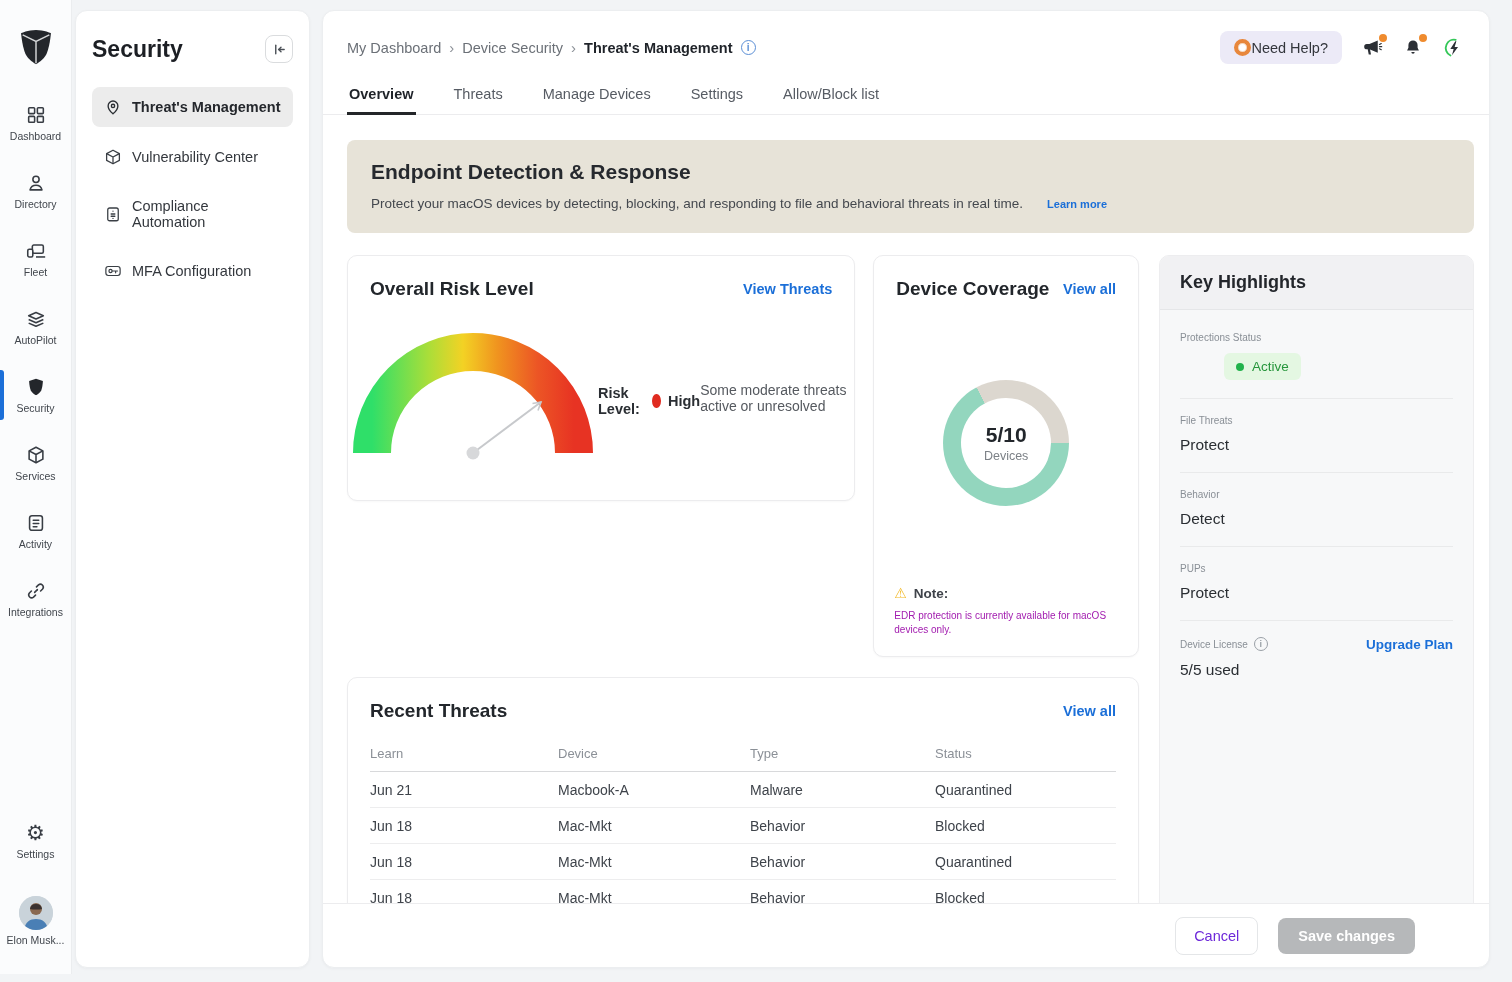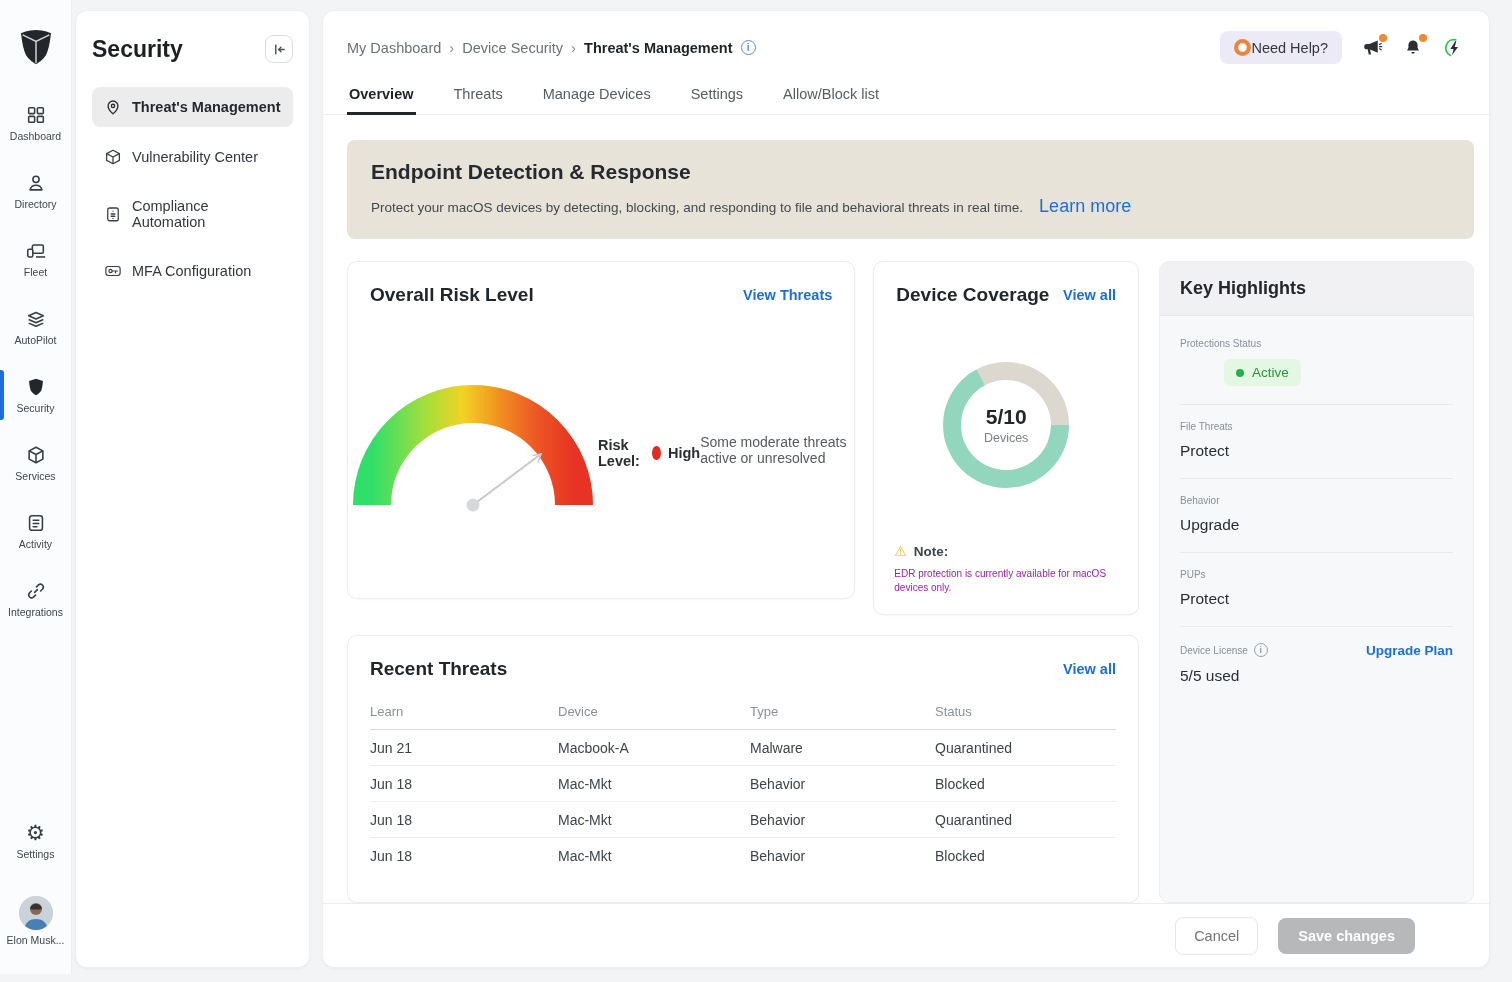--- a/index.html
+++ b/index.html
@@ -83,39 +83,39 @@
   .tab.active::after { content:""; position:absolute; left:0; right:0; bottom:-1px; height:3px; background:#232629; }
   
   .content { flex:1; padding:25px 15px 0 24px; overflow:hidden; }
   .banner {
     background:#e7e3d8; border-radius:8px; padding:20px 24px 22px; margin-bottom:22px;
   }
   .banner-title { font-size:21px; font-weight:700; color:#26292e; margin-bottom:12px; }
   .banner-desc-row { display:flex; align-items:baseline; gap:16px; }
   .banner-desc { font-size:13.5px; color:#44484e; }
   .link { color:#1b6fd8; font-weight:600; cursor:pointer; }
-  .banner-link { font-size:18px; font-weight:400; }
+  .banner-link { font-size:11px; font-weight:700;margin-left:8px; }
   .content-row { display:flex; gap:20px; align-items:stretch; }
   .col-main { flex:1; min-width:0; display:flex; flex-direction:column; }
   .cards-row { display:flex; gap:18px; }
   .card {
     background:#fff; border:1px solid #ececee; border-radius:10px;
     box-shadow:0 1px 2px rgba(20,30,40,.03);
   }
   .card-head { display:flex; align-items:center; justify-content:space-between; padding:22px 22px 0; }
   .card-title { font-size:19px; font-weight:600; color:#22262b; }
   .card-link { font-size:14.5px; }
   
-  .risk-card { flex:1.92; height:338px; display:flex; flex-direction:column; }
+  .risk-card { flex:1.92; height:246px; display:flex; flex-direction:column; }
   .gauge-zone { flex:1; display:flex; flex-direction:row; align-items:center; justify-content:center; padding-bottom:14px; }
   .risk-line { font-size:14.5px; font-weight:700; color:#2a2e33; display:flex; align-items:center; gap:7px; margin-top:16px; }
   .risk-dot { width:14px; height:14px; border-radius:50%; background:#e02b20; display:inline-block; }
   .risk-sub { font-size:14px; color:#55595f; margin-top:10px; }
   
-  .coverage-card { flex:1; height:354px; display:flex; flex-direction:column; }
+  .coverage-card { flex:1; height:402px; display:flex; flex-direction:column; }
   .donut-zone { flex:1; display:flex; align-items:center; justify-content:center; }
   .donut { position:relative; width:126px; height:126px; border-radius:50%;
     background:conic-gradient(from 90deg, #93d6be 0 242deg, #dcd7cf 242deg 360deg); }
   .donut::after { content:""; position:absolute; inset:18px; background:#fff; border-radius:50%; }
   .donut-center { position:absolute; inset:0; z-index:1; display:flex; flex-direction:column; align-items:center; justify-content:center; }
   .donut-value { font-size:21px; font-weight:700; color:#22262b; }
   .donut-unit { font-size:12.5px; color:#7c8187; margin-top:2px; }
   .note-zone { padding:0 20px 20px; }
   .note-head { display:flex; align-items:center; gap:7px; font-size:13.5px; font-weight:600; color:#3f434a; margin-bottom:8px; }
   .warn-glyph { color:#f2b824; font-size:14px; }
@@ -145,21 +145,21 @@
   .t-row { display:grid; grid-template-columns:188px 192px 185px 1fr; align-items:center; height:36px; }
   .t-head { color:#8b9097; font-size:13px; border-bottom:1px solid #d8d9db; }
   .t-body-row { font-size:14px; color:#3e434a; border-bottom:1px solid #ededee; }
   .t-body-row.last { border-bottom:none; }
   
   .footer {
     border-top:1px solid #ececee; height:64px; display:flex; align-items:center;
     justify-content:flex-end; gap:20px; padding-right:74px;
   }
   .btn { font-family:inherit; font-size:14.5px; border-radius:8px; padding:10px 18px; cursor:pointer; }
-  .btn-cancel { background:#fff; border:1px solid #e4e6e8; color:#737373; }
+  .btn-cancel { background:#fff; border:1px solid #e4e6e8; color:#6d28d9; }
   .btn-save { background:#b6b8ba; border:none; color:#fff; font-weight:600; padding:10px 20px; }
   svg { display:block; }
 </style>
 </head>
 <body>
 
 <nav class="rail">
   <div class="rail-logo">
     <svg width="44" height="40" viewBox="0 0 32 30">
       <path d="M16 3 C22 3 27.2 5.4 27.2 5.4 C27.2 5.4 26.2 17.5 23 22.5 C20.2 26.6 16 28.6 16 28.6 C16 28.6 11.8 26.6 9 22.5 C5.8 17.5 4.8 5.4 4.8 5.4 C4.8 5.4 10 3 16 3 Z" fill="#23262b"></path>
@@ -493,21 +493,21 @@
               <span class="badge-dot"></span>
               <span>Active</span>
             </span>
           </div>
           <div class="hl-section">
             <div class="hl-label">File Threats</div>
             <div class="hl-value">Protect</div>
           </div>
           <div class="hl-section">
             <div class="hl-label">Behavior</div>
-            <div class="hl-value">Upgrade</div>
+            <div class="hl-value">Detect</div>
           </div>
           <div class="hl-section">
             <div class="hl-label">PUPs</div>
             <div class="hl-value">Protect</div>
           </div>
           <div class="hl-section last">
             <div class="hl-license-row">
               <div>
                 <div class="hl-label">
                   <span>Device License</span>

